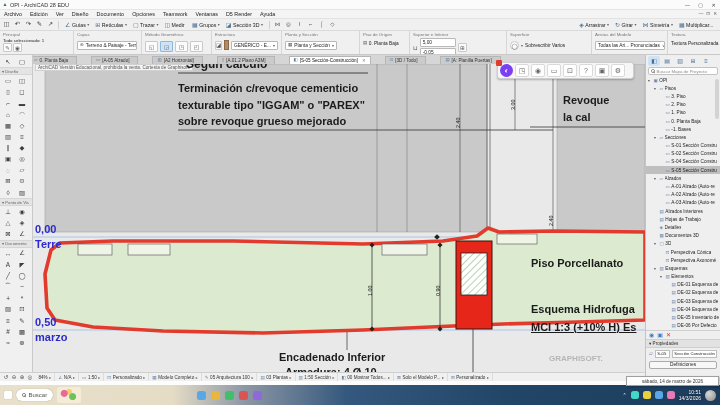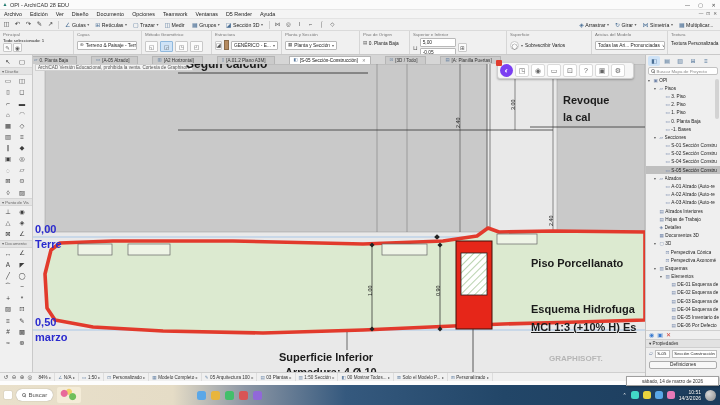--- a/index.html
+++ b/index.html
@@ -453,29 +453,34 @@
       <rect x="337.2" y="263.2" width="3.6" height="3.6" transform="rotate(45 339 265)" fill="#222"></rect>
       <rect x="405.2" y="179.2" width="3.6" height="3.6" transform="rotate(45 407 181)" fill="#222"></rect>
       <rect x="405.2" y="263.2" width="3.6" height="3.6" transform="rotate(45 407 265)" fill="#222"></rect>
 
       <line x1="314" y1="268" x2="314" y2="286" stroke="#333" stroke-width="0.7"></line>
     </svg>
 
     <div class="abs" style="left:2px;top:0;background:#f4f4f4;border:0.5px solid #d0d0d0;font-size:4.6px;color:#555;padding:0 2px;white-space:nowrap">ArchiCAD Versión Educacional, prohibida la venta. Cortesía de Graphisoft.</div>
 
     <div class="anno" style="left:153px;top:-7px;font-size:12px">Según cálculo</div>
+    <div class="anno" style="left:145px;top:16px;font-size:11px;line-height:16.5px">
+      <div>Terminación c/revoque cementicio</div>
+      <div>texturable tipo "IGGAM" o "PAREX"</div>
+      <div>sobre revoque grueso mejorado</div>
+    </div>
     <div class="anno" style="left:530px;top:28px;font-size:11px;line-height:17px">
       <div>Revoque</div>
       <div>la cal</div>
     </div>
     <div class="anno" style="left:498px;top:193px;font-size:11px">Piso Porcellanato</div>
     <div class="anno" style="left:498px;top:239px;font-size:11px">Esquema Hidrofuga</div>
     <div class="anno" style="left:498px;top:257px;font-size:11px;text-decoration:underline">MCI 1:3 (+10% H) Es</div>
     <div class="abs" style="left:516px;top:290px;font-size:8px;color:rgba(120,120,120,.45);font-weight:bold;white-space:nowrap">GRAPHISOFT.</div>
-    <div class="anno" style="left:246px;top:287px;font-size:11px">Superficie Inferior</div>
+    <div class="anno" style="left:246px;top:287px;font-size:11px">Encadenado Inferior</div>
     <div class="anno" style="left:252px;top:302px;font-size:11px">Armadura: 4 Ø 10</div>
 
     <div class="lvl" style="left:2px;top:159px">0,00</div>
     <div class="lvl" style="left:2px;top:174px">Terre</div>
     <div class="lvl" style="left:2px;top:252px">0,50</div>
     <div class="lvl" style="left:2px;top:267px">marzo</div>
 
     <div class="dim" style="left:422px;top:64px">2.40</div>
     <div class="dim" style="left:477px;top:46px">3.00</div>
     <div class="dim" style="left:515px;top:162px">2.40</div>

